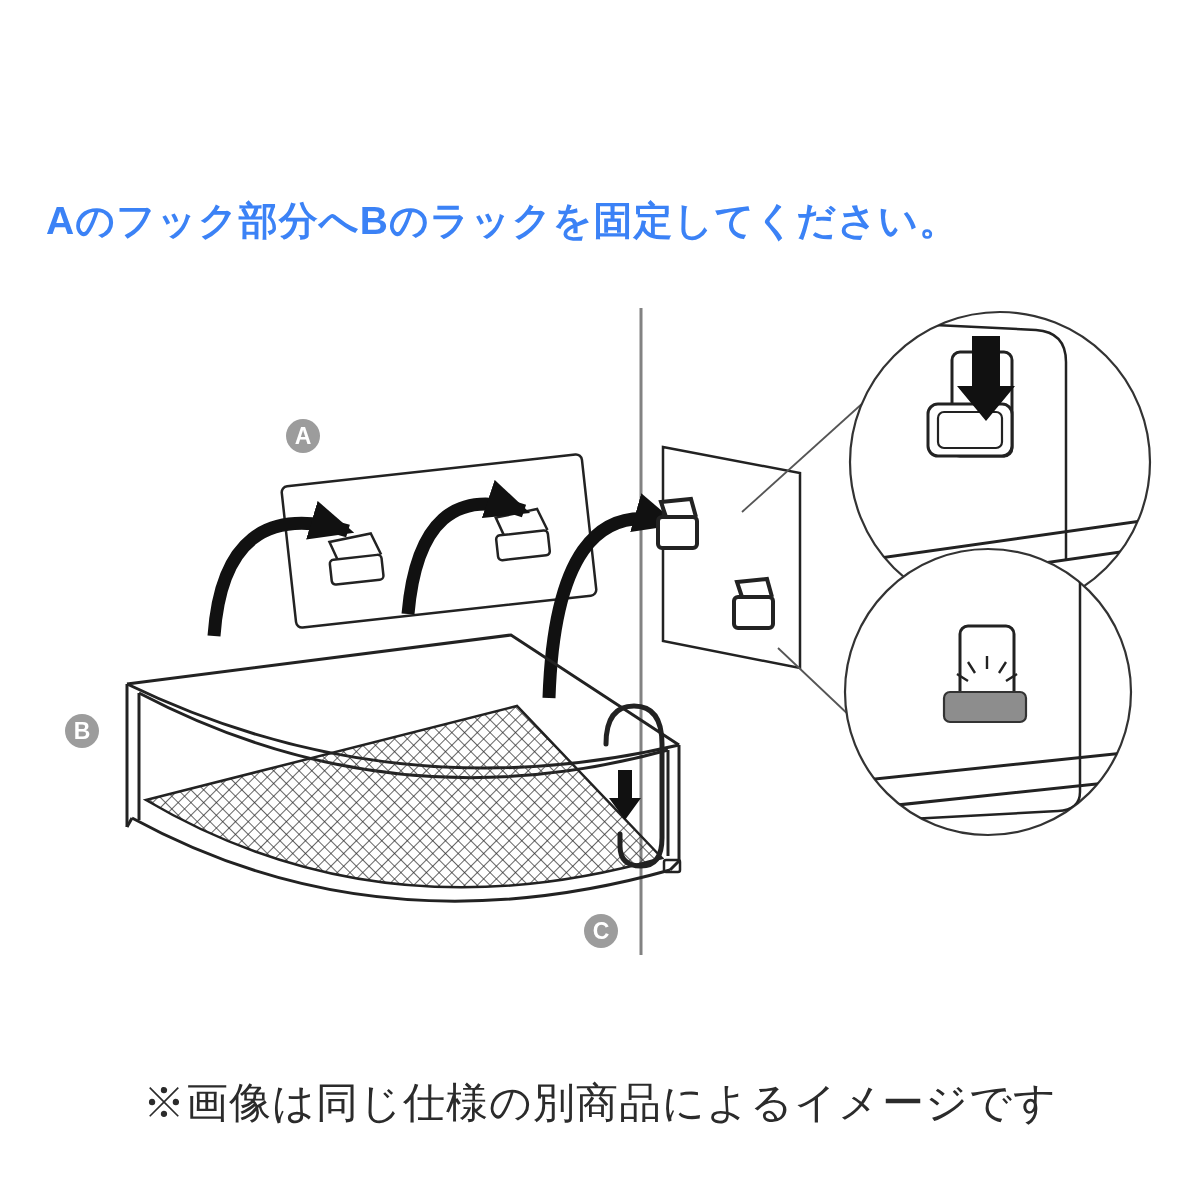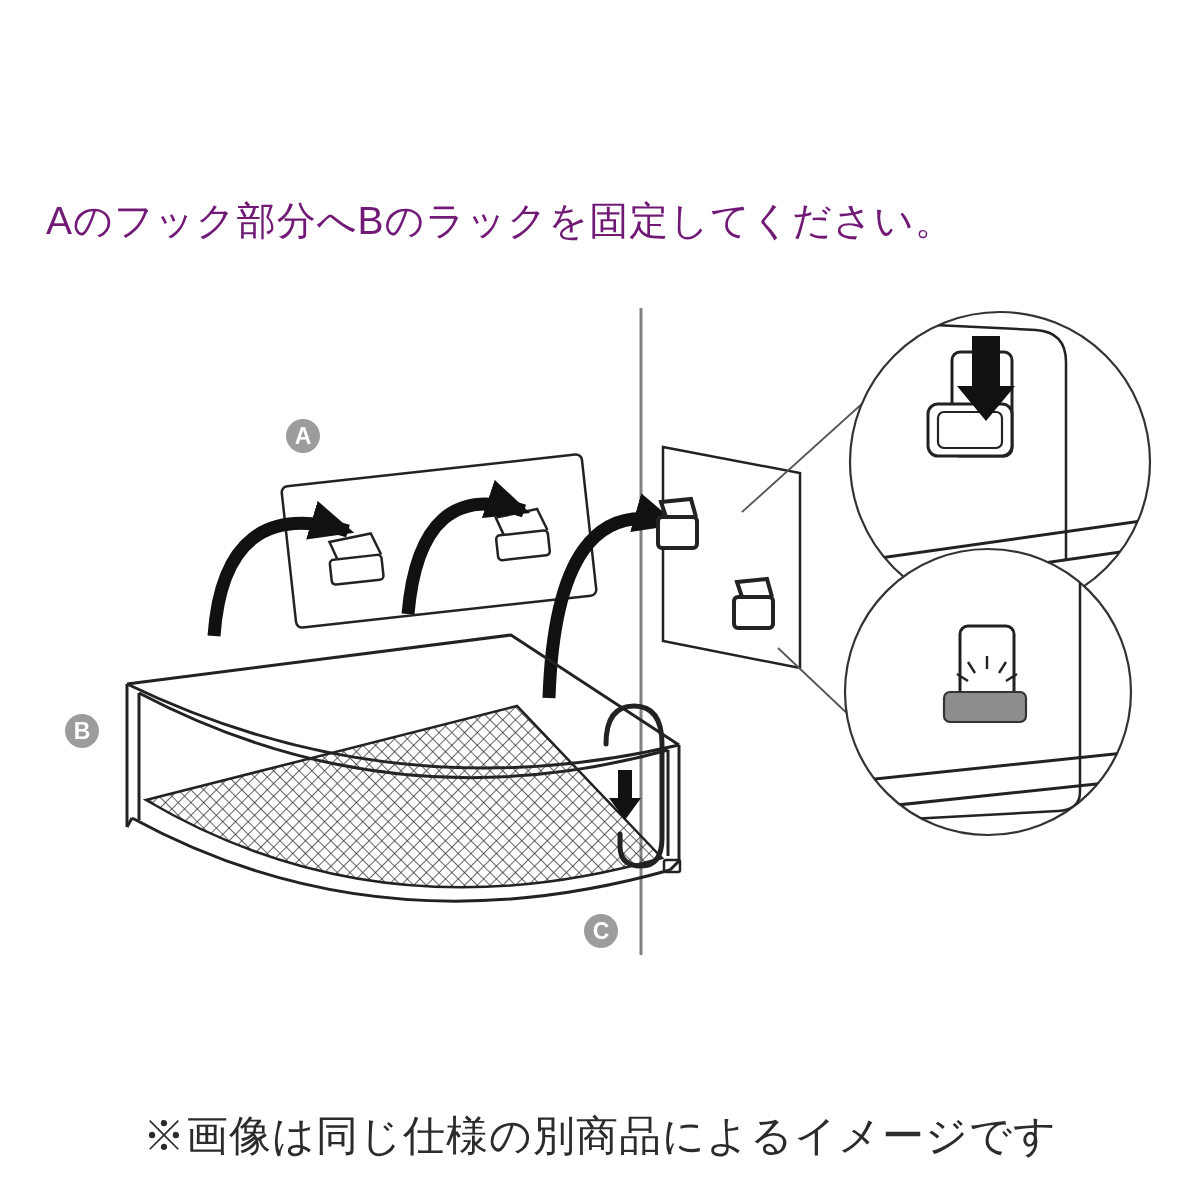--- a/index.html
+++ b/index.html
@@ -9,31 +9,31 @@
     font-family:"Liberation Sans", sans-serif;
     position:relative;
     overflow:hidden;
   }
   .page{position:absolute;inset:0;}
   .instructions{
     position:absolute;
     left:46px;top:190px;
     font-size:39px;
     line-height:1.58;
-    font-weight:400;
-    color:#701a75;
+    font-weight:700;
+    color:#3b82f6;
     letter-spacing:1px;
     white-space:nowrap;
   }
   .diagram{
     position:absolute;left:0;top:0;
   }
   .footer-note{
     position:absolute;
-    left:0;right:0;top:1108px;
+    left:0;right:0;top:1075px;
     text-align:center;
     font-size:42px;
     font-weight:500;
     color:#2b2b2b;
     letter-spacing:1px;
     white-space:nowrap;
   }
 </style>
 </head>
 <body>

